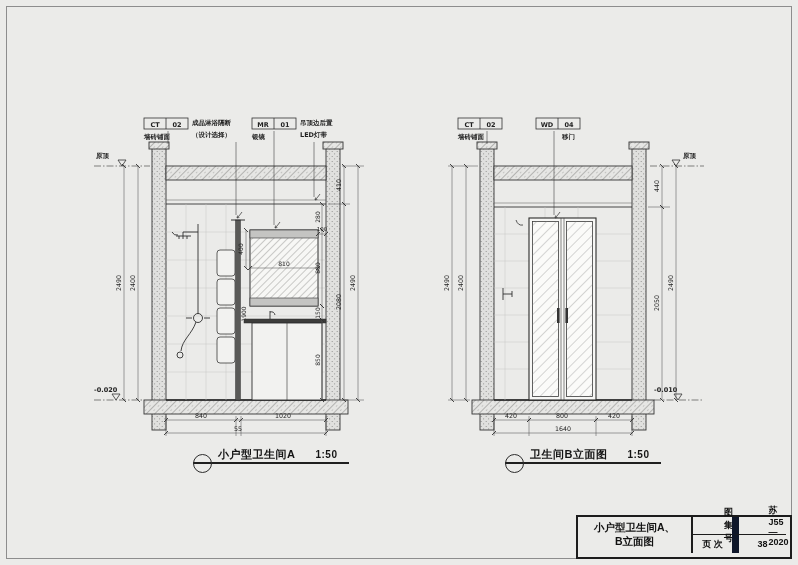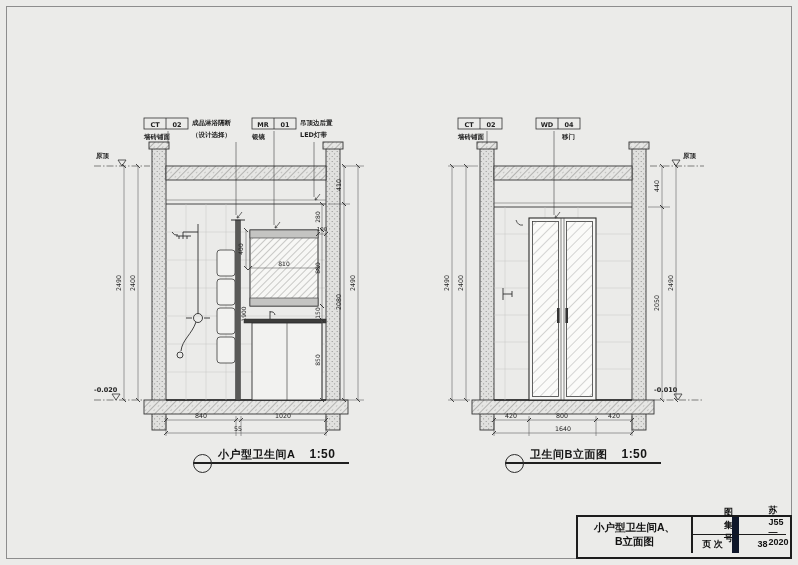--- a/index.html
+++ b/index.html
@@ -5,21 +5,21 @@
   html,body{margin:0;padding:0;}
   body{width:798px;height:565px;background:#ebebe9;font-family:"Liberation Sans","DejaVu Sans",sans-serif;position:relative;overflow:hidden;}
   .stage{position:absolute;inset:0;}
   .page-border{position:absolute;inset:6px;border:1px solid #8d8d8d;pointer-events:none;}
   svg{position:absolute;}
   svg text{fill:#222;font-family:"DejaVu Sans","Liberation Sans",sans-serif;}
   .caption{position:absolute;width:170px;height:26px;}
   .cap-circle{position:absolute;left:0;top:4px;width:17px;height:17px;border:1.3px solid #2d2d2d;border-radius:50%;}
   .cap-rule{position:absolute;left:0;right:14px;top:12px;height:2px;background:#1f1f1f;}
   .cap-text{position:absolute;left:25px;top:-3px;font-size:11px;font-weight:bold;color:#141414;letter-spacing:0.5px;white-space:nowrap;}
-  .cap-scale{font-size:12px;font-weight:bold;margin-left:14px;}
+  .cap-scale{font-size:10px;font-weight:bold;margin-left:20px;}
   .titleblock{position:absolute;right:6px;bottom:6px;width:212px;height:40px;border:2px solid #1c1c1c;display:grid;grid-template-columns:114px 40px 54px;grid-template-rows:18px 18px;background:#ebebe9;}
   .tb-title{grid-row:1 / span 2;display:flex;align-items:center;justify-content:center;font-size:10.5px;font-weight:bold;color:#111;border-right:1.5px solid #1c1c1c;text-align:center;padding:0 14px;}
   .tb-cell{display:flex;align-items:center;justify-content:center;font-size:9px;font-weight:bold;color:#111;border-left:0.5px solid #1c1c1c;}
   .tb-r1{border-bottom:1px solid #1c1c1c;padding-left:32px;}
   .tb-val{border-left:7px solid #0f172a;}
 </style>
 </head>
 <body>
 
 <div class="stage">

